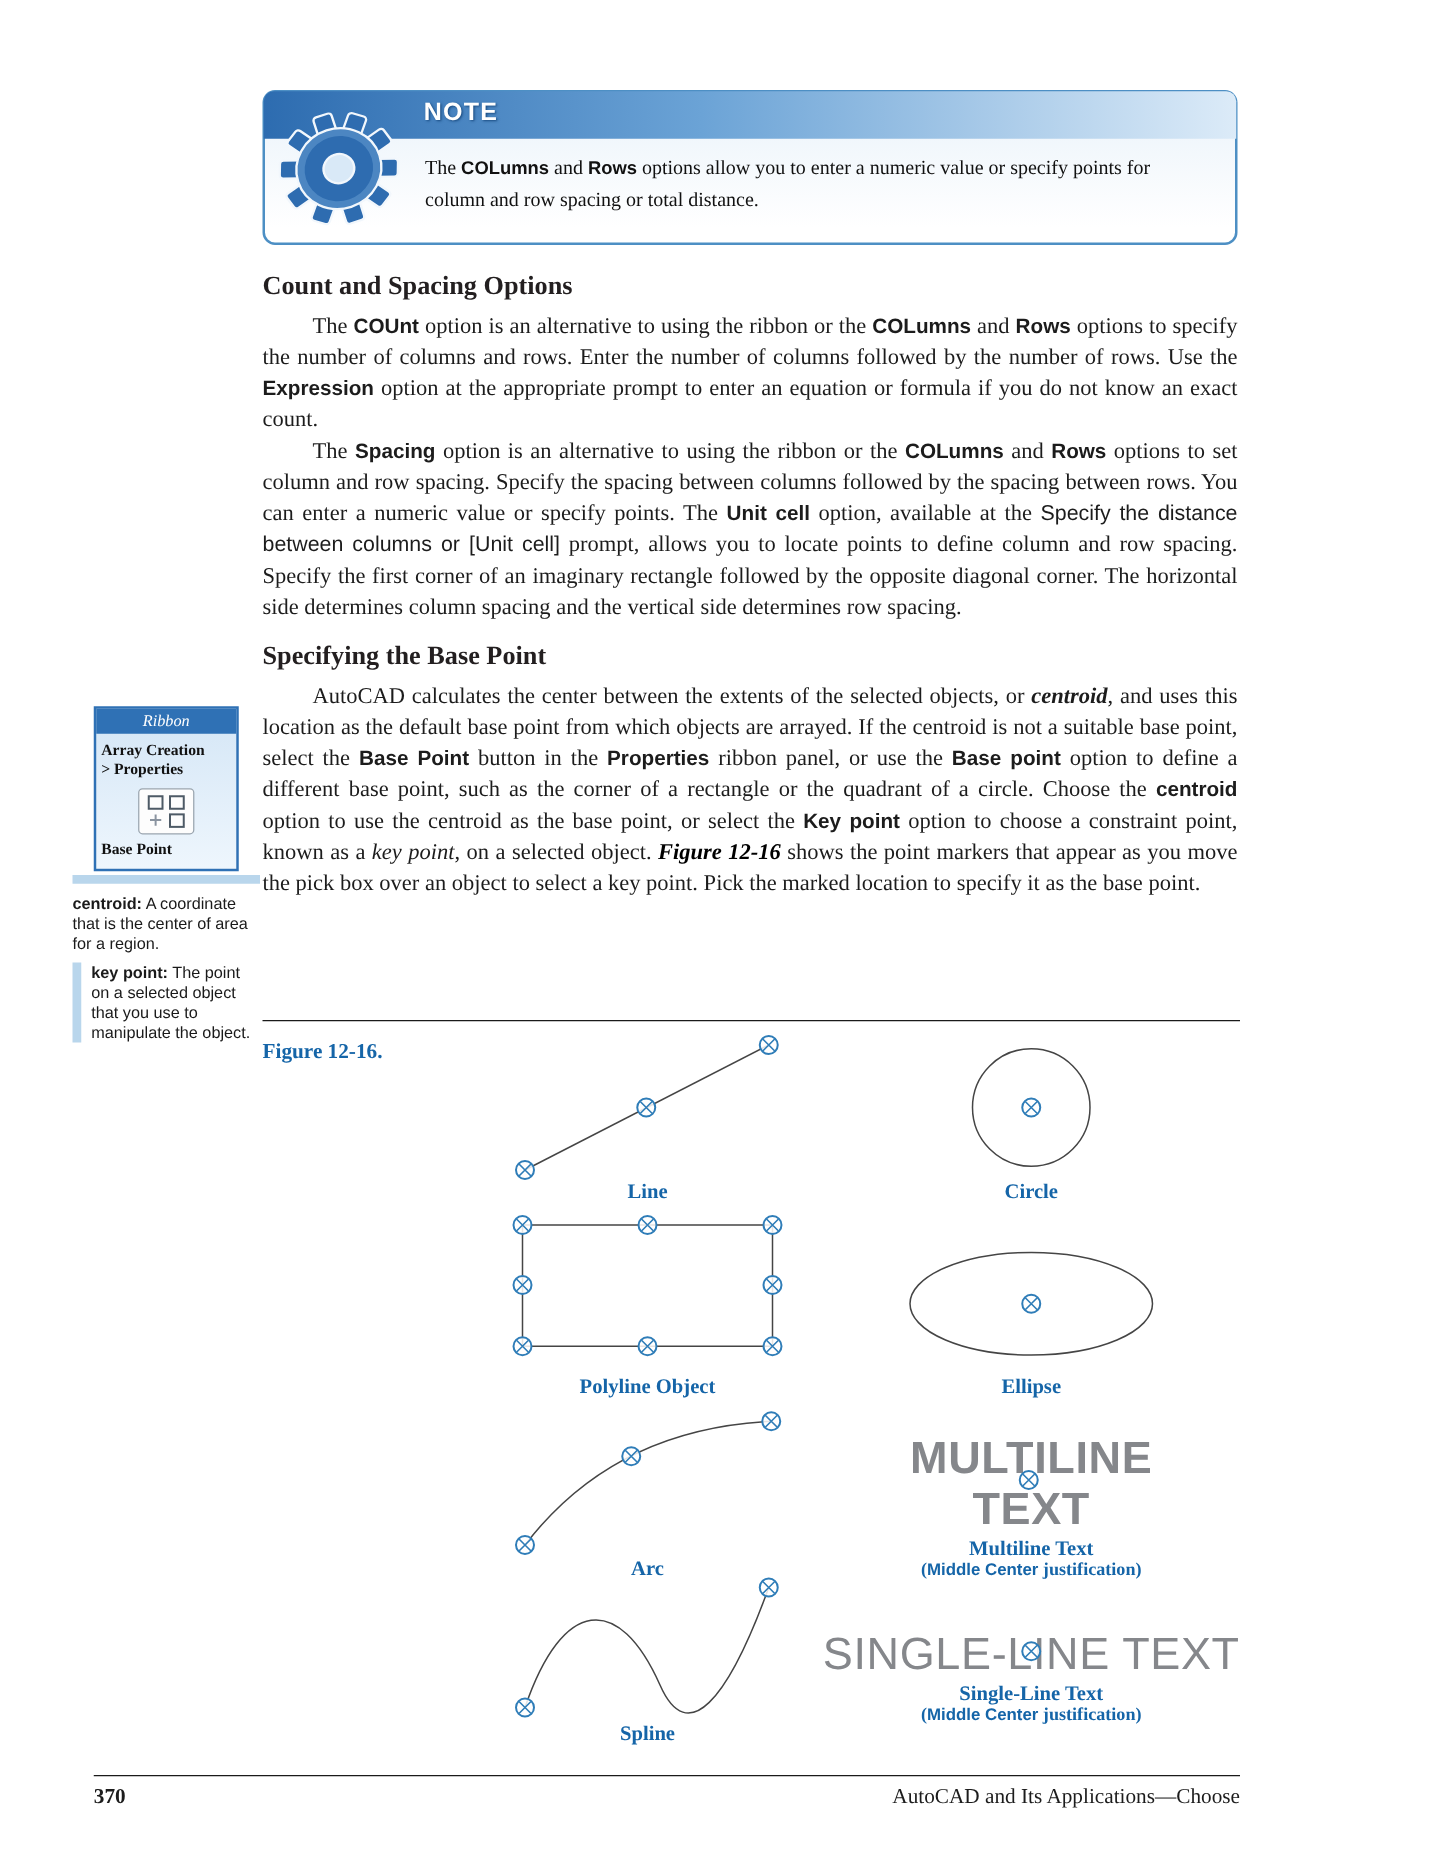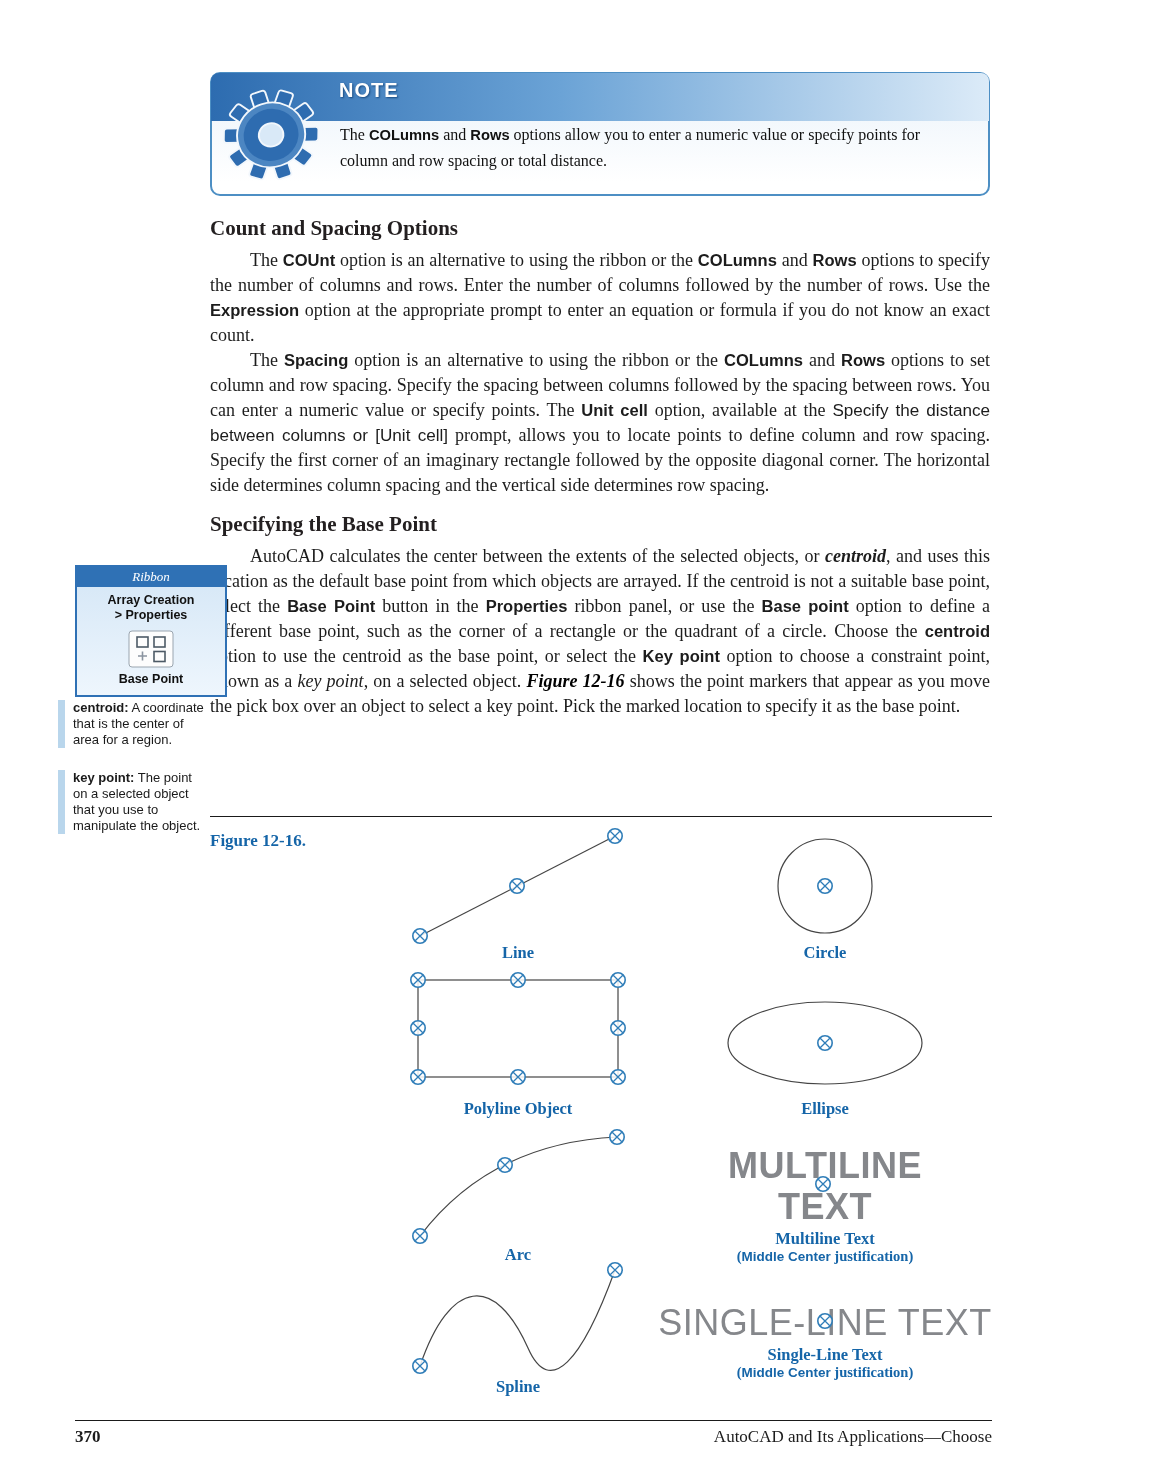--- a/index.html
+++ b/index.html
@@ -4,21 +4,21 @@
 <style>
   * { box-sizing: border-box; }
   html,body { margin:0; padding:0; background:#ffffff; }
   .page { position:relative; width:1156px; height:1479px; background:#fff;
           font-family:"Liberation Serif", serif; color:#1c1c1c; overflow:hidden; }
 
   
   .note-box { position:absolute; left:210px; top:72px; width:780px; height:124px;
               border:2px solid #4d8fc4; border-radius:10px;
               background:linear-gradient(180deg,#e9f2fa 0%, #ffffff 90%); }
-  .note-header { position:absolute; left:-1px; top:-1px; right:-1px; height:48px;
+  .note-header { position:absolute; left:-1px; top:-1px; right:-1px; height:38px;
                  border-radius:8px 8px 0 0;
                  background:linear-gradient(90deg,#2d6cb0 0%, #6ba3d6 45%, #dcebf8 100%); }
   .note-title { position:absolute; left:128px; top:6px; color:#fff;
                 font-family:"Liberation Sans", sans-serif; font-weight:bold; font-size:20px;
                 letter-spacing:1px; text-shadow:1px 1px 2px #17497f; }
   .note-body { position:absolute; left:128px; top:48px; width:600px;
                font-size:16px; line-height:25px; color:#111; }
   .note-gear { position:absolute; left:4px; top:0px; width:114px; height:118px; z-index:5; }
 
   
@@ -30,35 +30,35 @@
   .seg-fig{ color:#000000; font-weight:bold;font-style:italic; }
 
   
   .main-col { position:absolute; left:210px; top:216px; width:780px; }
   .main-col h2 { font-size:21px; font-weight:bold; color:#231f20; margin:0 0 7px 0;
                  font-family:"Liberation Serif", serif; }
   .main-col h2.mt { margin-top:14px; }
   .body-p { margin:0; text-align:justify; font-size:18px; line-height:25px; text-indent:40px; }
 
   
-  .ribbon-box { position:absolute; left:75px; top:565px; width:152px;
+  .ribbon-box { position:absolute; left:75px; top:565px; width:116px;
                 border:2px solid #2f71b5; background:linear-gradient(180deg,#d4e6f6,#eef6fd); }
   .ribbon-header { background:#2f71b5; color:#fff; text-align:center; font-size:13px;
                    font-style:italic; padding:2px 0; font-family:"Liberation Serif", serif; }
-  .ribbon-body { padding:6px 16px 8px; text-align:center;
-                 font-family:Liberation Sans, sans-serif; font-weight:bold;
+  .ribbon-body { padding:6px 4px 8px; 
+                 font-family:Liberation Serif, serif; font-weight:bold;
                  font-size:12.5px; color:#111; line-height:15px; }
   .ribbon-icon { margin:7px auto 2px; width:46px; height:40px; }
   .ribbon-btn-label { margin-top:2px; }
 
   
   .margin-def { position:absolute; left:58px; width:150px; display:flex; gap:8px;
                 font-family:"Liberation Sans", sans-serif; font-size:13px;
                 line-height:16px; color:#1a1a1a; }
-  .def-centroid { top:700px; }
+  .def-centroid { top:700px;flex-direction:column; }
   .def-keypoint { top:770px; }
   .def-bar { flex:0 0 7px; background:#b9d6ec; }
   .def-text { margin:0; }
   .def-term { font-weight:bold; }
 
   
   .figure { position:absolute; left:210px; top:816px; width:782px; height:594px; }
   .fig-rule { position:absolute; left:0; top:0; width:100%; border-top:1.6px solid #1a1a1a; }
   .fig-caption { position:absolute; left:0; top:14px; width:180px; font-size:17px; line-height:21px; }
   .fig-caption-label { display:block; color:#1565a8; font-weight:bold; margin-bottom:2px; }

